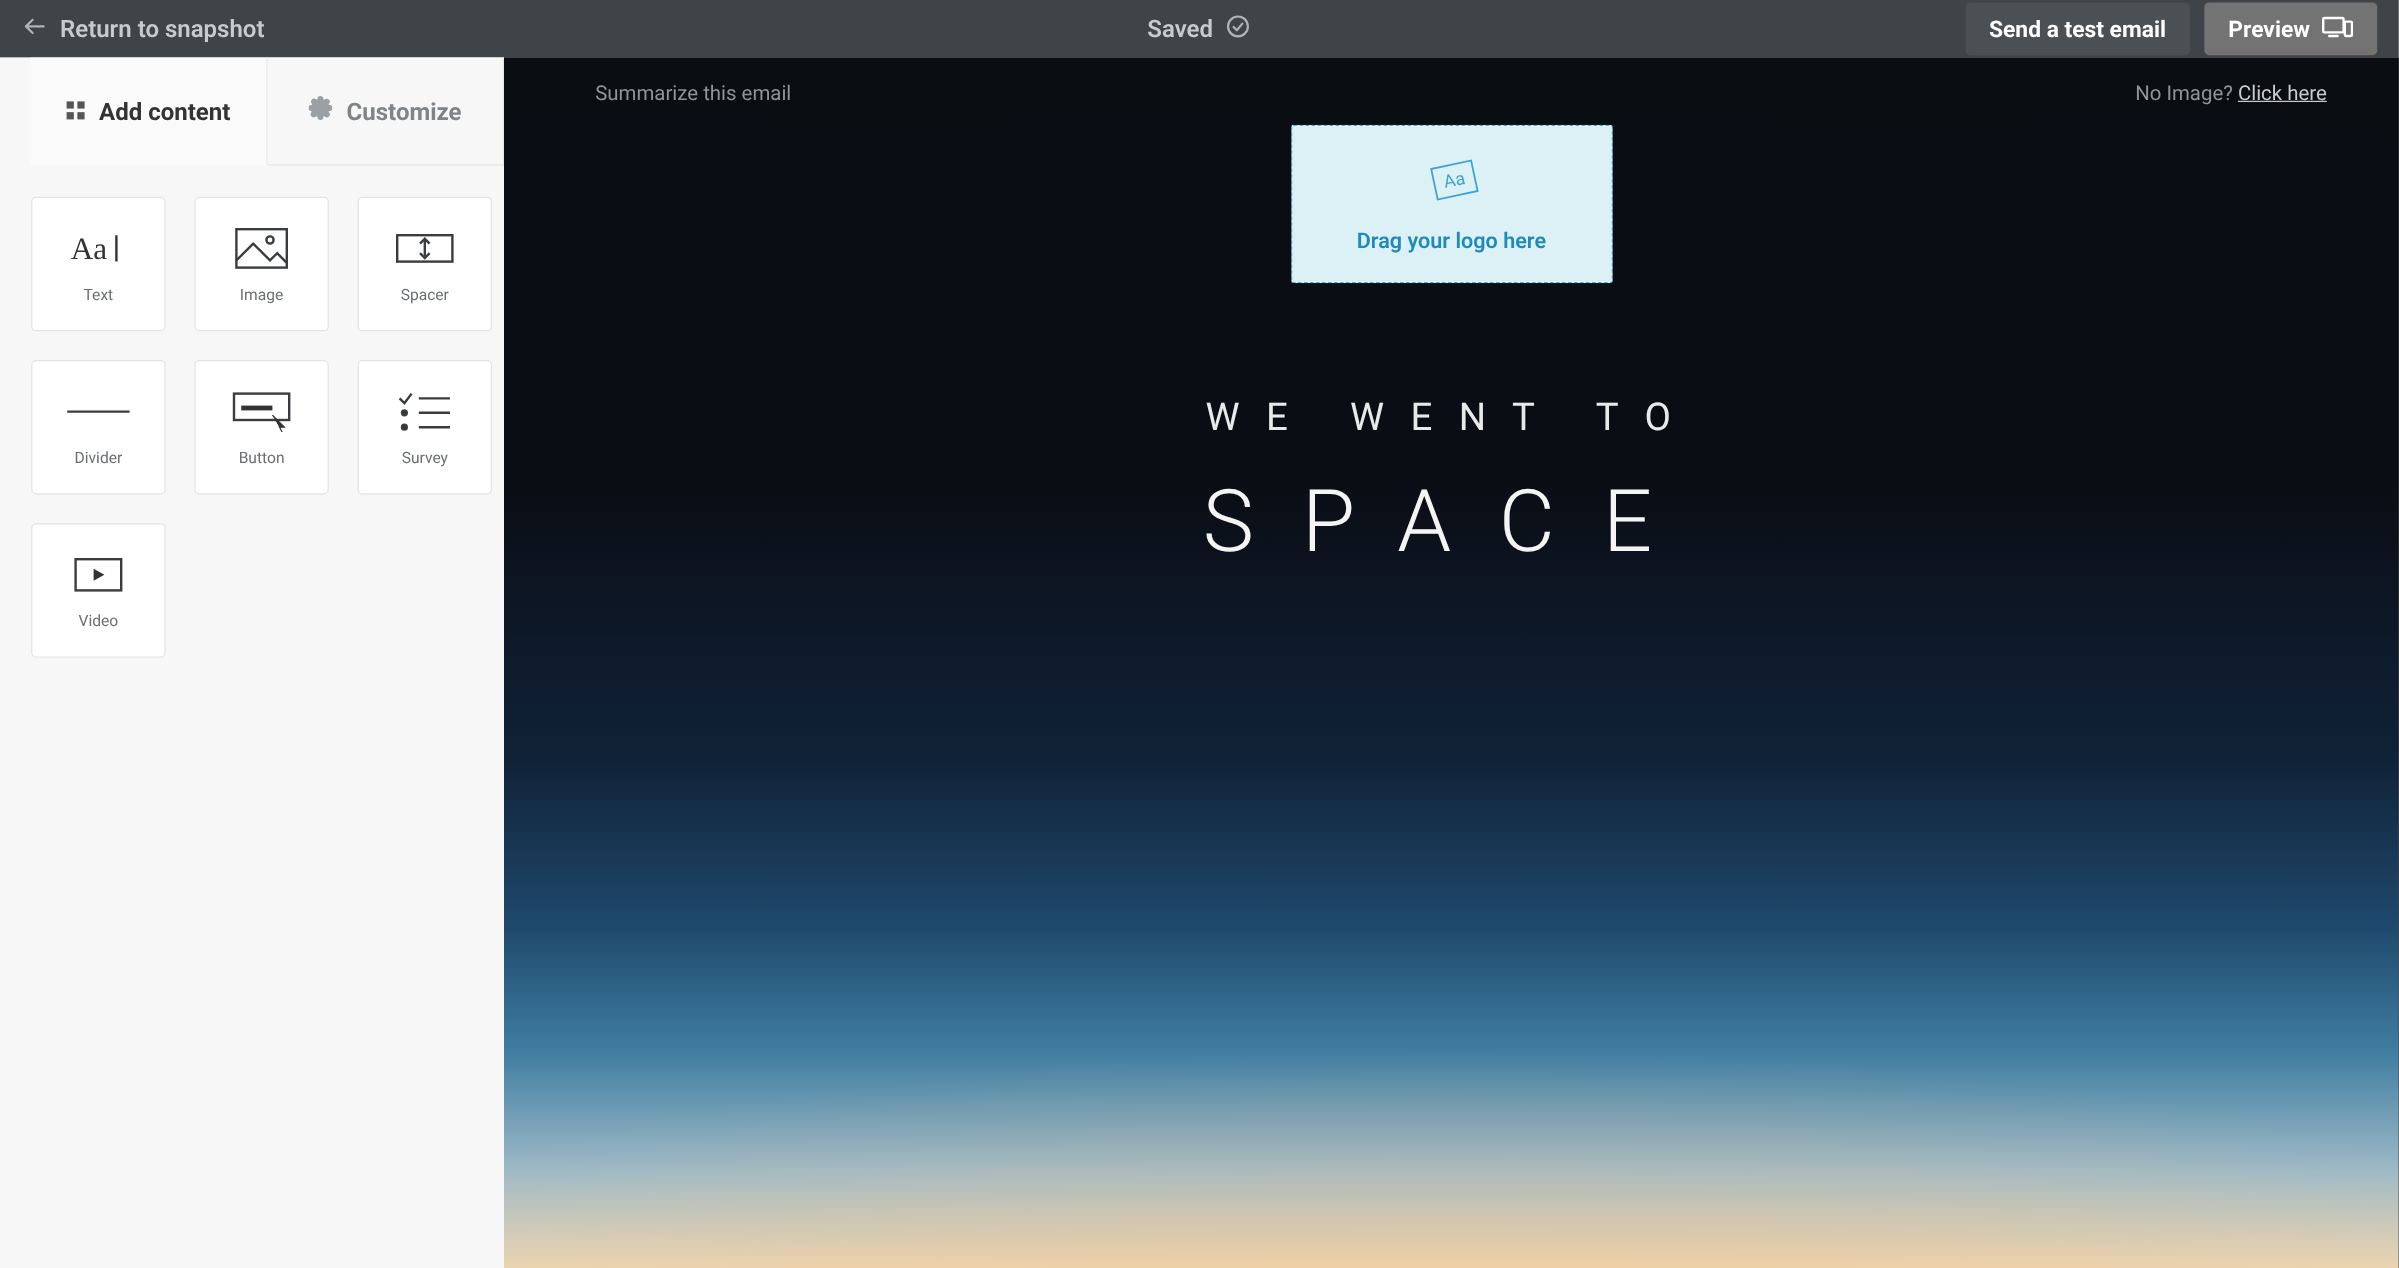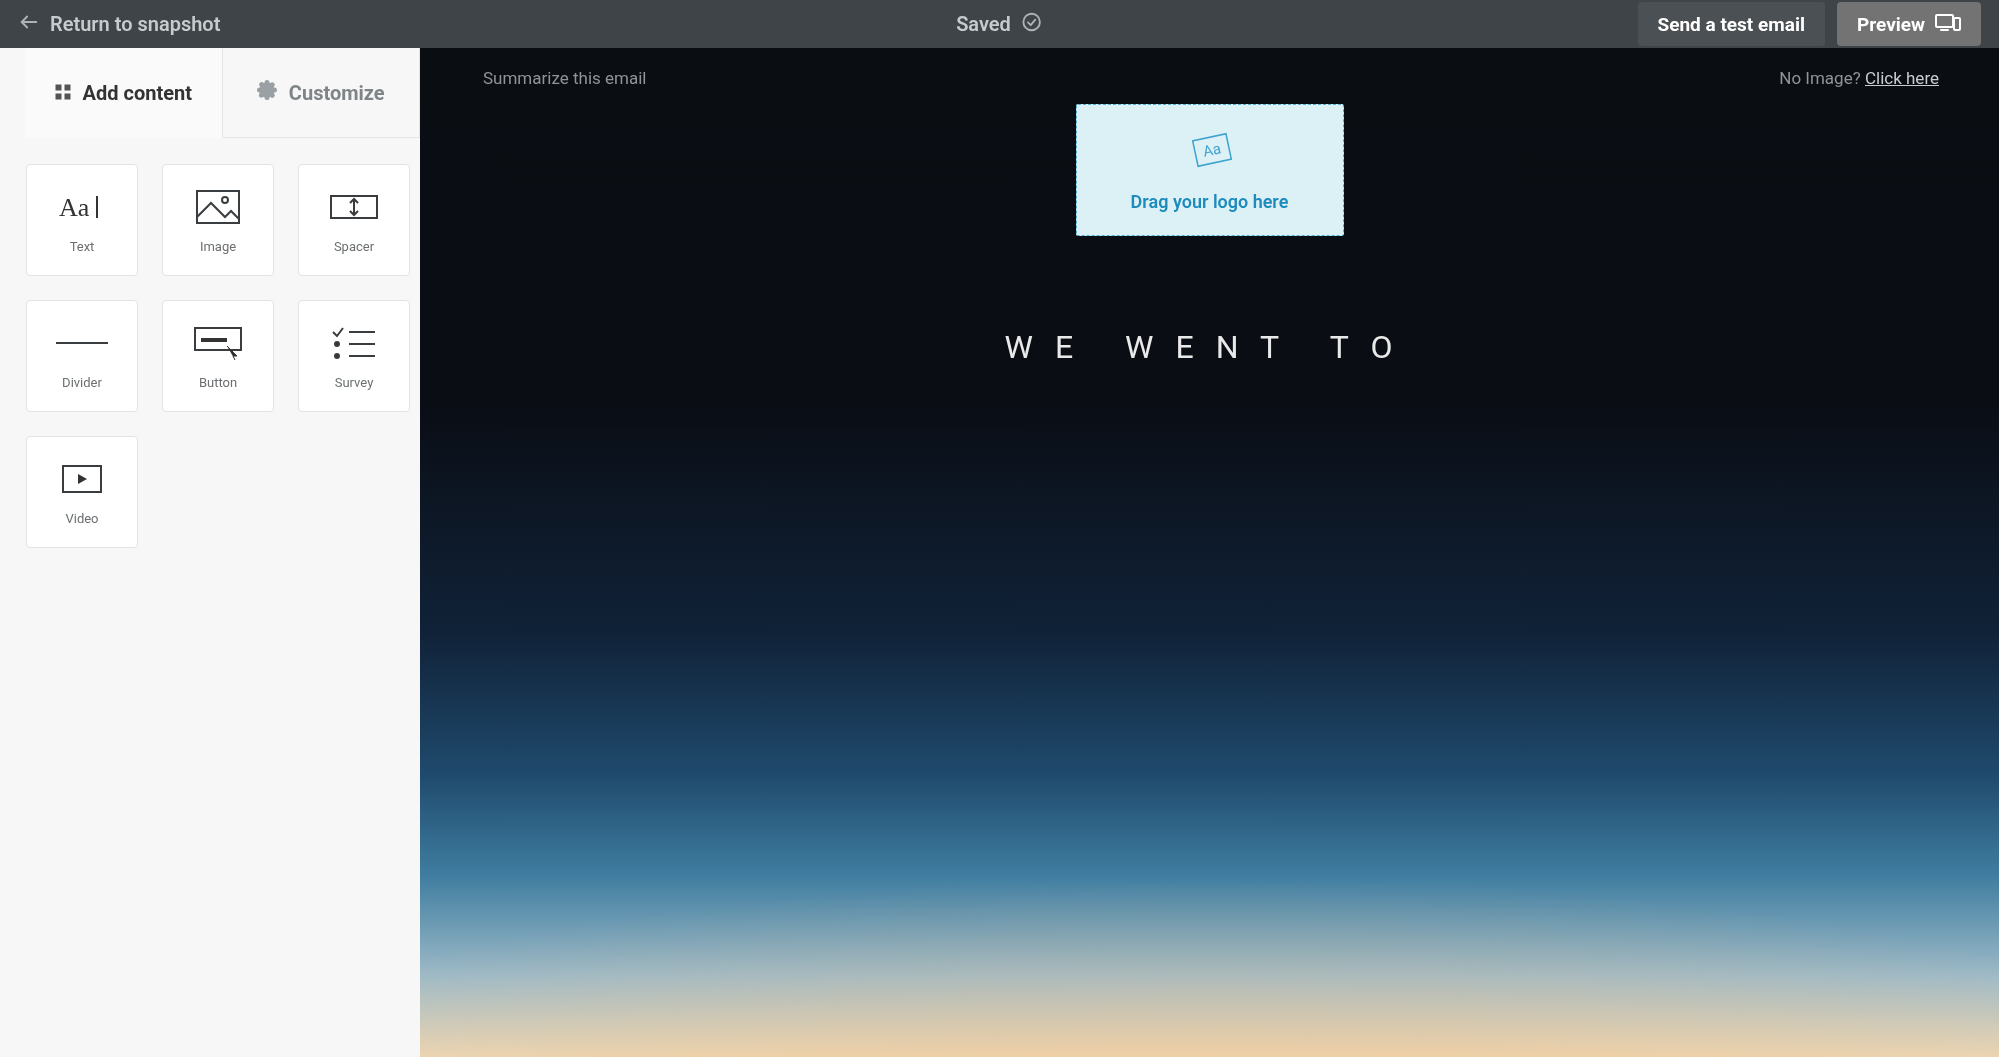--- a/index.html
+++ b/index.html
@@ -65,21 +65,21 @@
 
   
   .canvas { flex:1; position:relative; overflow:hidden; background:#000; }
   .email-bg {
     position:absolute; inset:0;
     background:
       radial-gradient(ellipse 140% 60% at 50% 115%, rgba(255,190,120,0.55) 0%, rgba(255,190,120,0) 55%),
       linear-gradient(180deg, #0a0d12 0%, #0a0d14 35%, #102238 58%, #1f4a6d 72%, #3f7da0 82%, #9dbac8 92%, #e9d7b8 100%);
   }
   .email-top {
-    position:absolute; top:20px; left:3px; right:0;
+    position:absolute; top:20px; left:16px; right:0;
     display:flex; justify-content:space-between; padding:0 60px;
     color:#8f9497; font-size:17px;
   }
   .email-top a { color:#c8cdd0; text-decoration: underline; }
   .no-images-link { cursor:pointer; }
 
   .logo-drop {
     position:absolute; top:56px; left:50%; transform:translateX(-50%);
     width:268px; height:132px; border:1px dashed #4fb3d9; background:#dcf1f6;
     display:flex; flex-direction:column; align-items:center; justify-content:center; gap:14px;
@@ -256,16 +256,17 @@
         <svg width="54" height="44" viewBox="0 0 54 44" fill="none" stroke-width="1.5">
             <rect x="12" y="8" width="34" height="26" transform="rotate(-12 29 21)"></rect>
             <text x="20" y="26" font-size="15" fill="#3fa3cf" stroke="none" transform="rotate(-12 29 21)">Aa</text>
           </svg>
       </span>
       <span class="logo-drop-text">Drag your logo here</span>
     </div>
 
     <div class="hero">
       <div class="hero-line1">WE WENT TO</div>
+      <div class="hero-line2">SPACE</div>
     </div>
   </div>
 
 </div>
 
 </body></html>

